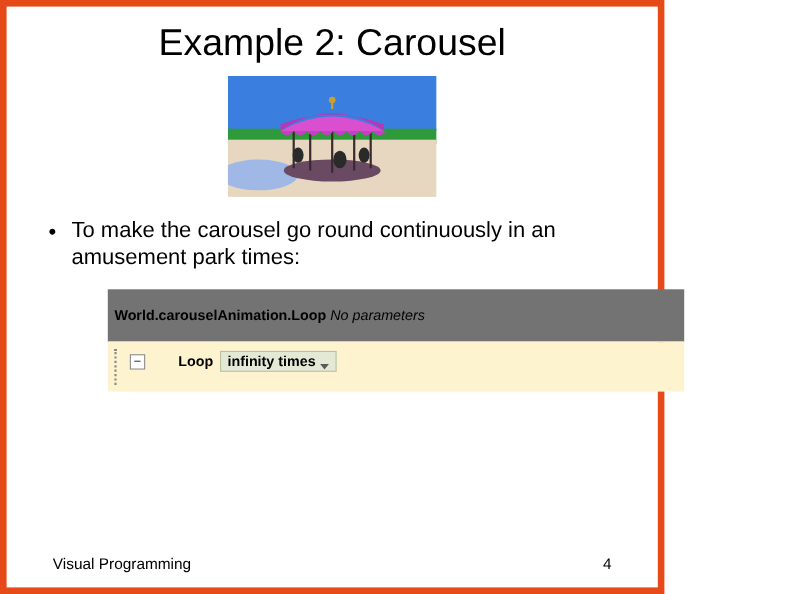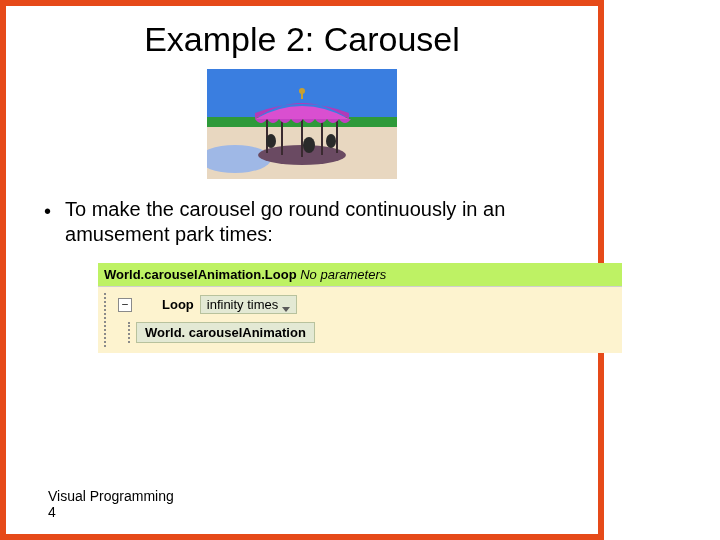--- a/index.html
+++ b/index.html
@@ -48,23 +48,23 @@
     margin-top: 2px;
   }
   .code-panel {
     margin: 16px 92px 0 92px;
     width: 524px;
     font-family: Arial, sans-serif;
     font-size: 13px;
     color: #000;
   }
   .cp-header {
-    background: #bef264;
+    background: #737373;
     border-bottom: 1px solid #cfcfcf;
-    padding: 4px 6px;
+    padding: 16px 6px;
   }
   .cp-header .bold { font-weight: bold; }
   .cp-header .ital { font-style: italic; font-weight: normal; }
   .cp-vars {
     background: #fff;
     padding: 10px 6px;
     font-style: italic;
     border-bottom: 1px solid #cfcfcf;
   }
   .cp-body {
@@ -99,20 +99,21 @@
     color: #333;
   }
   .loop-label { font-weight: bold; margin-left: 24px; }
   .infinity-pill {
     background: #e3e9d4;
     border: 1px solid #b8c29d;
     padding: 1px 6px;
     display: inline-flex;
     align-items: flex-end;
     gap: 4px;
+    font-weight: bold;
   }
   .tri-down {
     width: 0; height: 0;
     border-left: 4px solid transparent;
     border-right: 4px solid transparent;
     border-top: 5px solid #5a5a5a;
     display: inline-block;
   }
   .inner-row {
     margin-top: 8px;
@@ -132,21 +133,20 @@
   }
   .footer {
     position: absolute;
     bottom: 14px;
     left: 0; right: 0;
     padding: 0 42px 0 42px;
     display: flex;
     justify-content: space-between;
     font-size: 14px;
     color: #000;
-    flex-direction: column;
   }
   .footer-center {
     position: absolute;
     left: 50%;
     transform: translateX(-50%);
   }
 </style>
 </head>
 <body>
 
@@ -203,21 +203,20 @@
         <div class="loop-header">
           <span class="collapse-btn">−</span>
           <span class="loop-label">Loop</span>
           <span class="infinity-pill">
             <span>infinity times</span>
             <span class="tri-down"></span>
           </span>
         </div>
         <div class="inner-row">
           <div class="dotline-inner"></div>
-          <span class="call-pill">World. carouselAnimation</span>
         </div>
       </div>
     </div>
   </div>
 
   <div class="footer">
     <span>Visual Programming</span>
     <span>4</span>
   </div>
 

